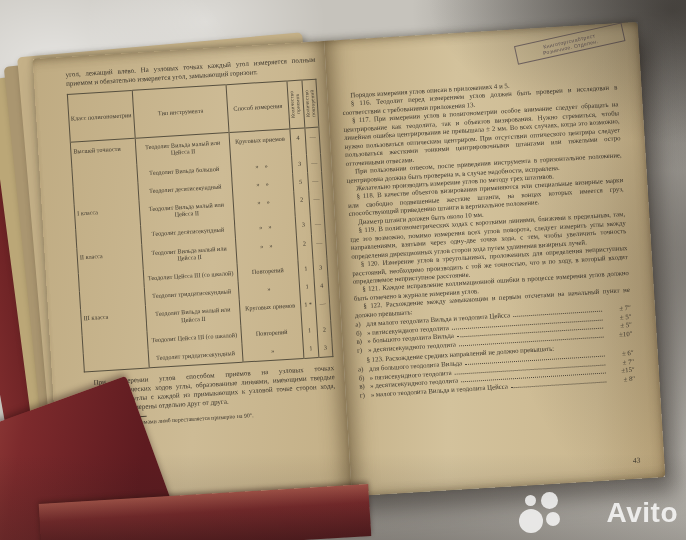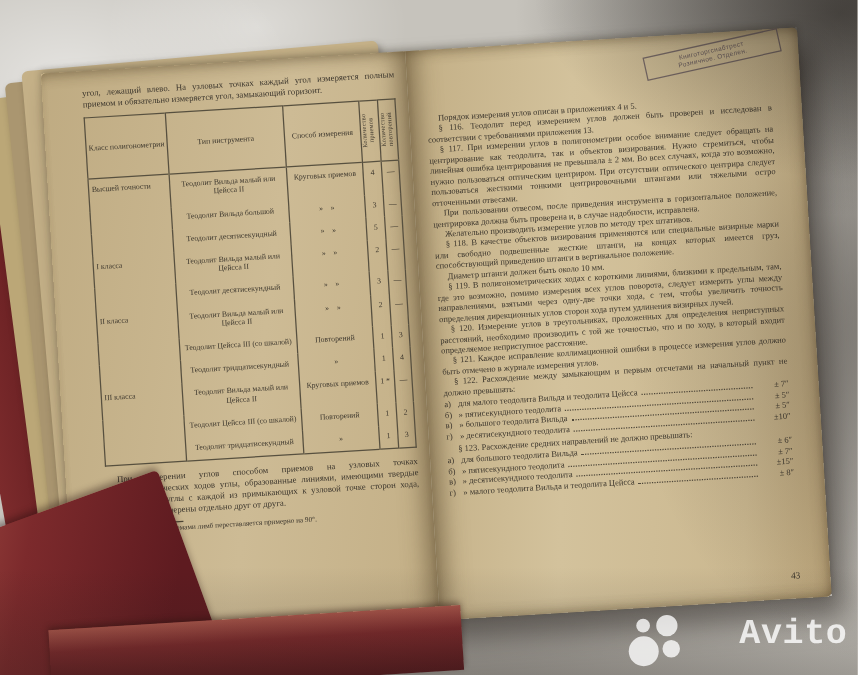--- a/index.html
+++ b/index.html
@@ -78,22 +78,22 @@
     box-shadow:0 -3px 6px rgba(30,10,10,.4);}
   .red-strip{position:absolute;left:40px;top:494px;width:330px;height:52px;
     transform:rotate(-3.5deg);
     background:linear-gradient(to bottom,#a8554a 0%,#7c2a2c 35%,#571a1e 100%);
     box-shadow:0 -2px 5px rgba(40,15,12,.45);}
   
   .shade{position:absolute;inset:0;pointer-events:none;background:
     radial-gradient(430px 250px at 101% -2%, rgba(22,18,15,.5), transparent 62%),
     radial-gradient(340px 420px at 104% 50%, rgba(35,30,26,.28), transparent 62%),
     linear-gradient(to bottom, transparent 84%, rgba(35,30,26,.24) 100%);}
-  .wm{position:absolute;right:8px;bottom:6px;display:flex;
-    font-family:Liberation Mono, monospace;gap:36px;}
+  .wm{position:absolute;right:8px;bottom:6px;display:flex;align-items:center;
+    font-family:Liberation Sans, sans-serif;gap:36px;}
   .wm-logo{position:relative;width:48px;height:42px;margin-right:4px;}
   .wm-logo i{position:absolute;border-radius:50%;background:rgba(255,255,255,.78);}
   .wc1{left:6px;top:3px;width:11px;height:11px;}
   .wc2{left:22px;top:0;width:17px;height:17px;}
   .wc3{left:0;top:17px;width:24px;height:24px;}
   .wc4{left:27px;top:20px;width:14px;height:14px;}
   .wm-text{color:rgba(255,255,255,.8);font-size:28px;font-weight:bold;letter-spacing:.5px;}
 </style>
 </head>
 <body>

